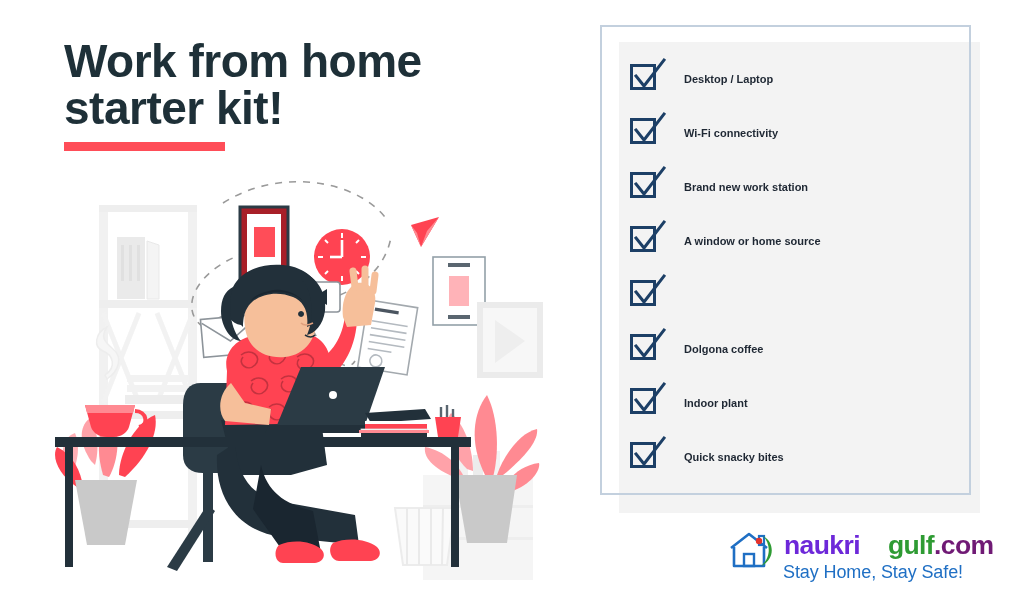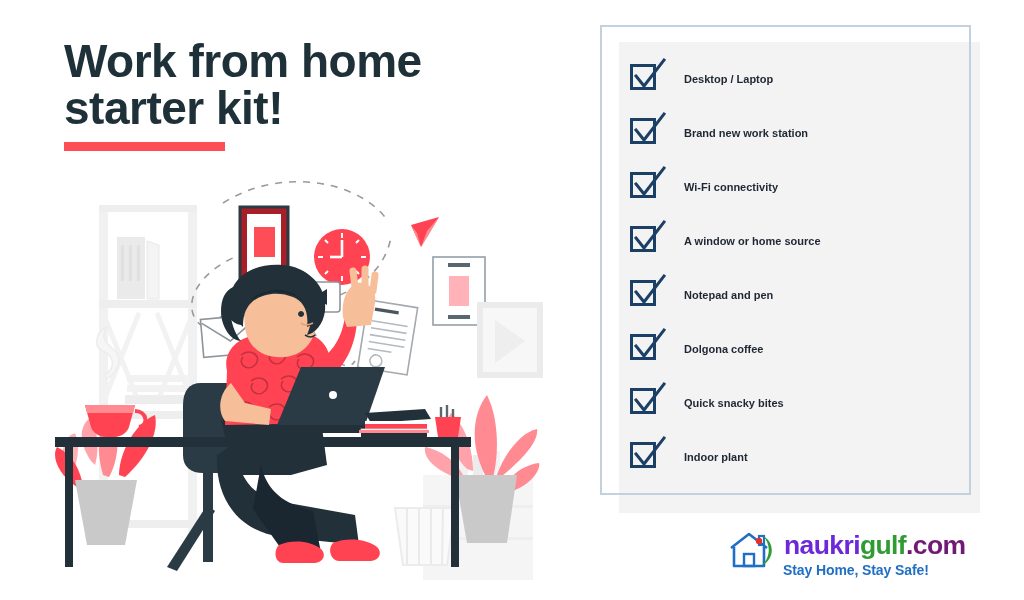--- a/index.html
+++ b/index.html
@@ -48,24 +48,24 @@
   }
 
   
   .logo{position:absolute;left:727px;top:528px;width:250px;height:56px;}
   .logo-mark{position:absolute;left:0;top:2px;width:52px;height:40px;}
   .logo-text{
     position:absolute;left:57px;top:4px;font-size:26.5px;font-weight:bold;
     letter-spacing:-0.6px;line-height:1;
   }
   .lt-naukri{color:#6d28d9;}
-  .lt-gulf{color:#2e9b33;}
+  .lt-gulf{color:#2e9b33;margin-left:28px;}
   .lt-com{color:#701a75;}
   .logo-tag{
-    position:absolute;left:56px;top:34px;font-size:14px;font-weight:bold;color:#1f6fc4;
+    position:absolute;left:56px;top:34px;font-size:18px;font-weight:normal;color:#1f6fc4;
     letter-spacing:-0.1px;
   }
 
   
   .illus{position:absolute;left:55px;top:175px;width:500px;height:410px;}
   .illus svg{display:block;}
 </style>
 </head>
 <body>
 
@@ -320,81 +320,80 @@
       <span class="check-label">Desktop / Laptop</span>
     </div>
 
     <div class="check-row">
       <span class="check-box">
         <span class="sq"></span>
         <svg width="40" height="40" viewBox="0 0 40 40">
           <polyline points="7,18 15,28 35,2" fill="none" stroke="#1c3f66" stroke-width="3" stroke-linecap="square"></polyline>
         </svg>
       </span>
+      <span class="check-label">Wi-Fi connectivity</span>
+    </div>
+
+    <div class="check-row">
+      <span class="check-box">
+        <span class="sq"></span>
+        <svg width="40" height="40" viewBox="0 0 40 40">
+          <polyline points="7,18 15,28 35,2" fill="none" stroke="#1c3f66" stroke-width="3" stroke-linecap="square"></polyline>
+        </svg>
+      </span>
       <span class="check-label">Brand new work station</span>
     </div>
 
     <div class="check-row">
       <span class="check-box">
         <span class="sq"></span>
         <svg width="40" height="40" viewBox="0 0 40 40">
           <polyline points="7,18 15,28 35,2" fill="none" stroke="#1c3f66" stroke-width="3" stroke-linecap="square"></polyline>
         </svg>
       </span>
-      <span class="check-label">Wi-Fi connectivity</span>
-    </div>
-
-    <div class="check-row">
-      <span class="check-box">
-        <span class="sq"></span>
-        <svg width="40" height="40" viewBox="0 0 40 40">
-          <polyline points="7,18 15,28 35,2" fill="none" stroke="#1c3f66" stroke-width="3" stroke-linecap="square"></polyline>
-        </svg>
-      </span>
       <span class="check-label">A window or home source</span>
     </div>
 
     <div class="check-row">
       <span class="check-box">
         <span class="sq"></span>
         <svg width="40" height="40" viewBox="0 0 40 40">
           <polyline points="7,18 15,28 35,2" fill="none" stroke="#1c3f66" stroke-width="3" stroke-linecap="square"></polyline>
         </svg>
       </span>
-      <span class="check-label">Notepad and pen</span>
     </div>
 
     <div class="check-row">
       <span class="check-box">
         <span class="sq"></span>
         <svg width="40" height="40" viewBox="0 0 40 40">
           <polyline points="7,18 15,28 35,2" fill="none" stroke="#1c3f66" stroke-width="3" stroke-linecap="square"></polyline>
         </svg>
       </span>
       <span class="check-label">Dolgona coffee</span>
     </div>
 
     <div class="check-row">
       <span class="check-box">
         <span class="sq"></span>
         <svg width="40" height="40" viewBox="0 0 40 40">
           <polyline points="7,18 15,28 35,2" fill="none" stroke="#1c3f66" stroke-width="3" stroke-linecap="square"></polyline>
         </svg>
       </span>
+      <span class="check-label">Indoor plant</span>
+    </div>
+
+    <div class="check-row">
+      <span class="check-box">
+        <span class="sq"></span>
+        <svg width="40" height="40" viewBox="0 0 40 40">
+          <polyline points="7,18 15,28 35,2" fill="none" stroke="#1c3f66" stroke-width="3" stroke-linecap="square"></polyline>
+        </svg>
+      </span>
       <span class="check-label">Quick snacky bites</span>
-    </div>
-
-    <div class="check-row">
-      <span class="check-box">
-        <span class="sq"></span>
-        <svg width="40" height="40" viewBox="0 0 40 40">
-          <polyline points="7,18 15,28 35,2" fill="none" stroke="#1c3f66" stroke-width="3" stroke-linecap="square"></polyline>
-        </svg>
-      </span>
-      <span class="check-label">Indoor plant</span>
     </div>
 
   </div>
 
   <div class="logo">
     <div class="logo-mark">
       <svg width="52" height="40" viewBox="0 0 52 40">
         <path d="M4 18 L22 4 L40 18" fill="none" stroke="#1f6fc4" stroke-width="2.6" stroke-linejoin="round"></path>
         <path d="M7 17 L7 36 L37 36 L37 17" fill="none" stroke="#1f6fc4" stroke-width="2.6" stroke-linejoin="round"></path>
         <rect x="17" y="24" width="10" height="12" fill="none" stroke="#1f6fc4" stroke-width="2.4"></rect>

